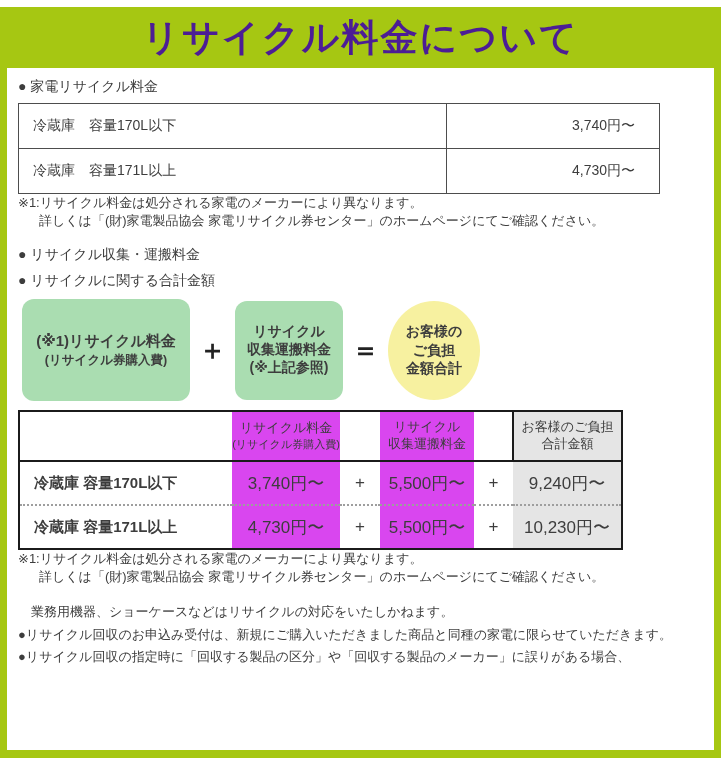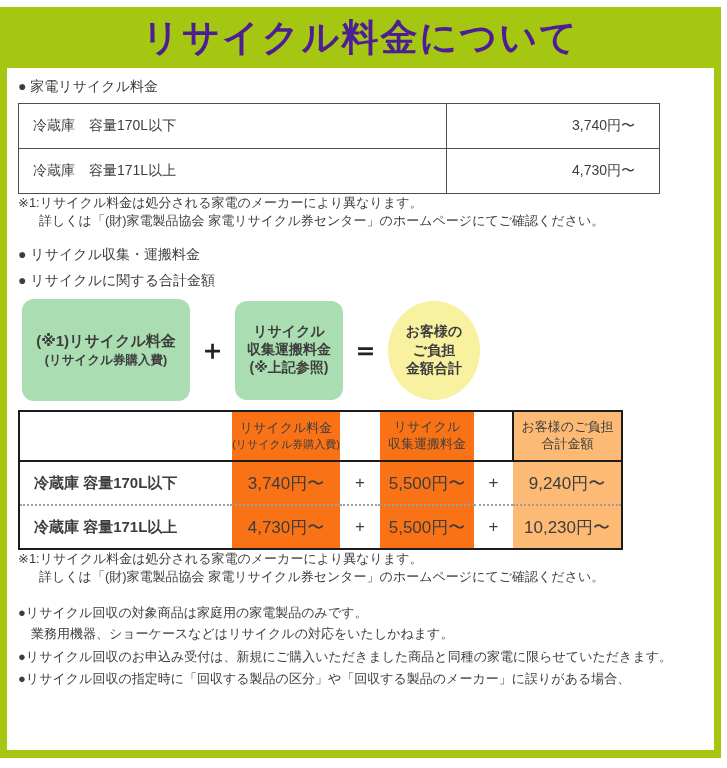--- a/index.html
+++ b/index.html
@@ -57,22 +57,22 @@
     font-weight:bold; font-size:14px; line-height:1.35;
   }
 
   
   .summary-table { border-collapse:collapse; margin-top:10px; border:2px solid #1b1b1b; table-layout:fixed; }
   .summary-table td { padding:0; text-align:center; vertical-align:middle; }
   .col-label { width:212px; } .col-fee { width:108px; } .col-op1 { width:40px; }
   .col-tr { width:94px; } .col-op2 { width:38px; } .col-total { width:107px; }
   .st-head td { height:48px; font-size:13px; line-height:1.3; border-bottom:2px solid #1b1b1b; }
   .st-head .small { font-size:11px; }
-  .bg-green { background:#f97316;margin-left:8px; }
-  .bg-yellow { background:#fdba74; }
+  .bg-green { background:#d946ef;margin-left:8px; }
+  .bg-yellow { background:#e5e5e5; }
   .st-head .bordered { border-left:2px solid #1b1b1b; }
   .st-row td { height:42px; font-size:17px; }
   .st-label { text-align:left !important; padding-left:14px !important; font-weight:bold; font-size:15px !important; }
   .st-op { font-size:16px; }
   .st-row-dotted td { border-top:2px dotted #9e9e9e; }
 
   
   .bullets { margin-top:16px; font-size:13px; line-height:22px; }
   .bullet-line { white-space:nowrap; }
   .bullet-cont { padding-left:13px;font-family:Liberation Mono, monospace; }
@@ -169,21 +169,20 @@
       </tr>
     </tbody>
       </table>
 
     <div class="note">
       <div>※1:リサイクル料金は処分される家電のメーカーにより異なります。</div>
       <div class="note-indent">詳しくは「(財)家電製品協会 家電リサイクル券センター」のホームページにてご確認ください。</div>
     </div>
 
     <div class="bullets">
-      <div class="bullet-line">●リサイクル回収の対象商品は家庭用の家電製品のみです。</div>
       <div class="bullet-line bullet-cont">業務用機器、ショーケースなどはリサイクルの対応をいたしかねます。</div>
       <div class="bullet-line">●リサイクル回収のお申込み受付は、新規にご購入いただきました商品と同種の家電に限らせていただきます。</div>
       <div class="bullet-line">●リサイクル回収の指定時に「回収する製品の区分」や「回収する製品のメーカー」に誤りがある場合、</div>
 
     </div>
 
   </div>
 </div>
 
 </body></html>

